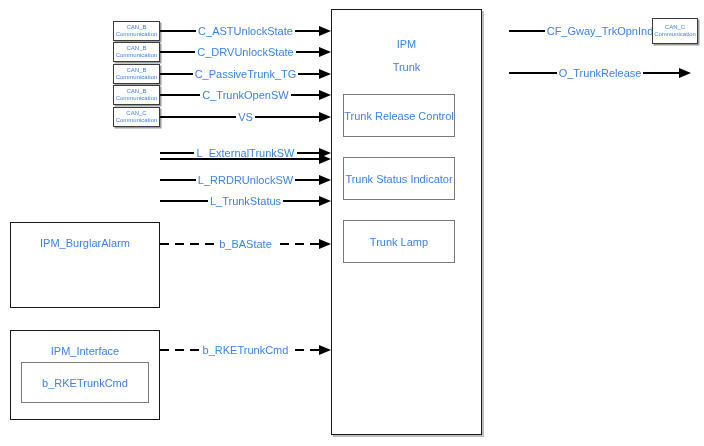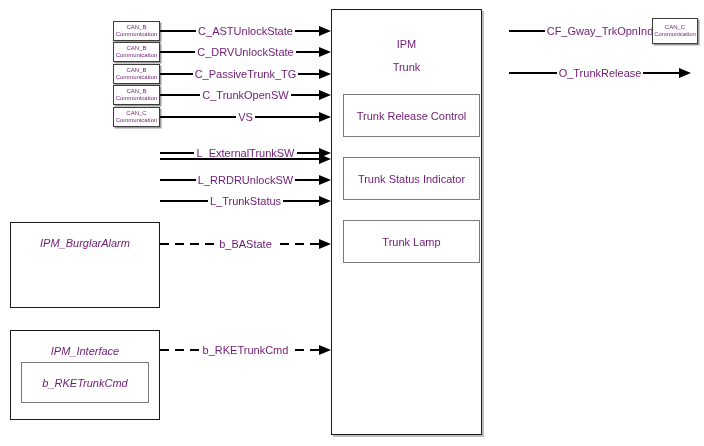--- a/index.html
+++ b/index.html
@@ -1,18 +1,18 @@
 <!DOCTYPE html>
 <html><head>
 <meta charset="utf-8">
 <style>
   html,body{margin:0;padding:0;background:#ffffff;}
   .canvas{
     position:relative;width:704px;height:446px;background:#ffffff;
-    font-family:"Liberation Sans","DejaVu Sans",sans-serif;color:#701a75;
+    font-family:"Liberation Sans","DejaVu Sans",sans-serif;color:#3b82f6;
     overflow:hidden;
   }
   
   .row{position:absolute;height:18px;display:flex;align-items:center;justify-content:center;}
   .row.in{left:160px;width:171px;}
   .row.dash-in{left:160px;width:171px;}
   .row.out{left:482px;width:182px;margin-left:27px;}
   .wire{position:absolute;left:0;right:6px;top:8px;height:2px;background:#000;}
   .wire.dashed{background:repeating-linear-gradient(90deg,#000 0 9px,transparent 9px 15px);}
   .lbl{position:relative;background:#fff;padding:0 2px;font-size:11px;line-height:16px;white-space:nowrap;}
@@ -26,29 +26,29 @@
     font-size:6px;line-height:7px;text-align:center;white-space:nowrap;
   }
   .canbox.sink{left:652px;top:18px;width:46px;height:26px;}
   
   .mainblock{
     position:absolute;left:331px;top:9px;width:151px;height:426px;background:#fff;
     border:1.5px solid #1a1a1a;box-shadow:2px 2px 0 #bdbdbd;box-sizing:border-box;
   }
   .mtitle{position:absolute;left:0;right:0;text-align:center;font-size:11px;line-height:14px;}
   .module{
-    position:absolute;left:11px;width:137px;height:43px;background:#fff;
+    position:absolute;left:11px;width:112px;height:43px;background:#fff;
     border:1px solid #7a7a7a;box-sizing:border-box;
     display:flex;align-items:center;justify-content:center;
     font-size:11px;text-align:center;
   }
   
   .subblock{
     position:absolute;left:10px;width:150px;background:#fff;
-    border:1.5px solid #1a1a1a;box-sizing:border-box;font-style:italic;
+    border:1.5px solid #1a1a1a;box-sizing:border-box;
   }
   .sbtitle{position:absolute;top:13px;left:0;right:0;text-align:center;font-size:11px;line-height:14px;}
   .sbmodule{
     position:absolute;left:10px;width:128px;background:#fff;border:1px solid #7a7a7a;
     box-sizing:border-box;display:flex;align-items:center;justify-content:center;
     font-size:11px;text-align:center;
   }
 </style>
 </head>
 <body>

